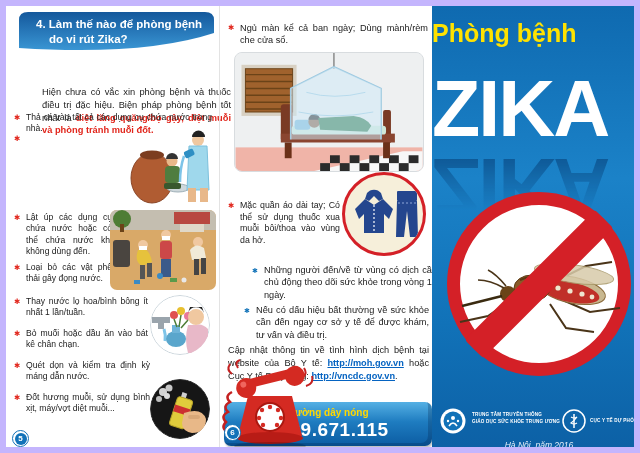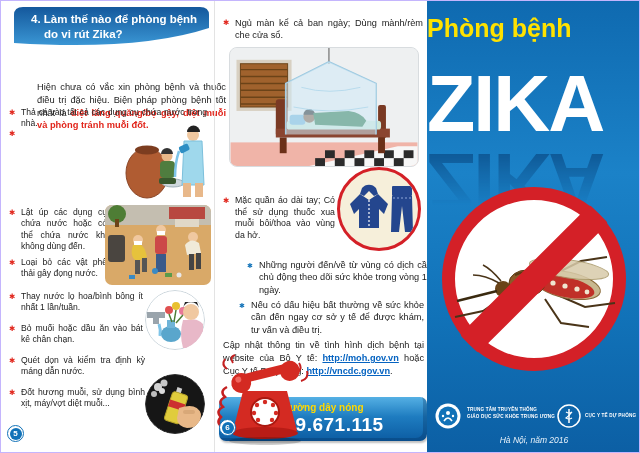--- a/index.html
+++ b/index.html
@@ -1,19 +1,19 @@
 <!DOCTYPE html>
 <html lang="vi"><head>
 <meta charset="utf-8">
 <style>
   html,body{margin:0;padding:0;background:#ffffff;}
   *{box-sizing:border-box;}
   .leaflet{
     position:relative;width:640px;height:453px;overflow:hidden;
-    background:#ffffff;border:1px solid #c4b5fd;
+    background:#ffffff;border:6px solid #c4b5fd;
     font-family:"Liberation Sans","DejaVu Sans",sans-serif;
     color:#1b1b1b;
   }
   .abs{position:absolute;}
   
   .hdr-shape{position:absolute;left:13px;top:5px;}
   .hdr-text{
     position:absolute;left:30px;top:11px;width:175px;
     color:#fff;font-weight:bold;font-size:11.5px;line-height:1.3;
   }

